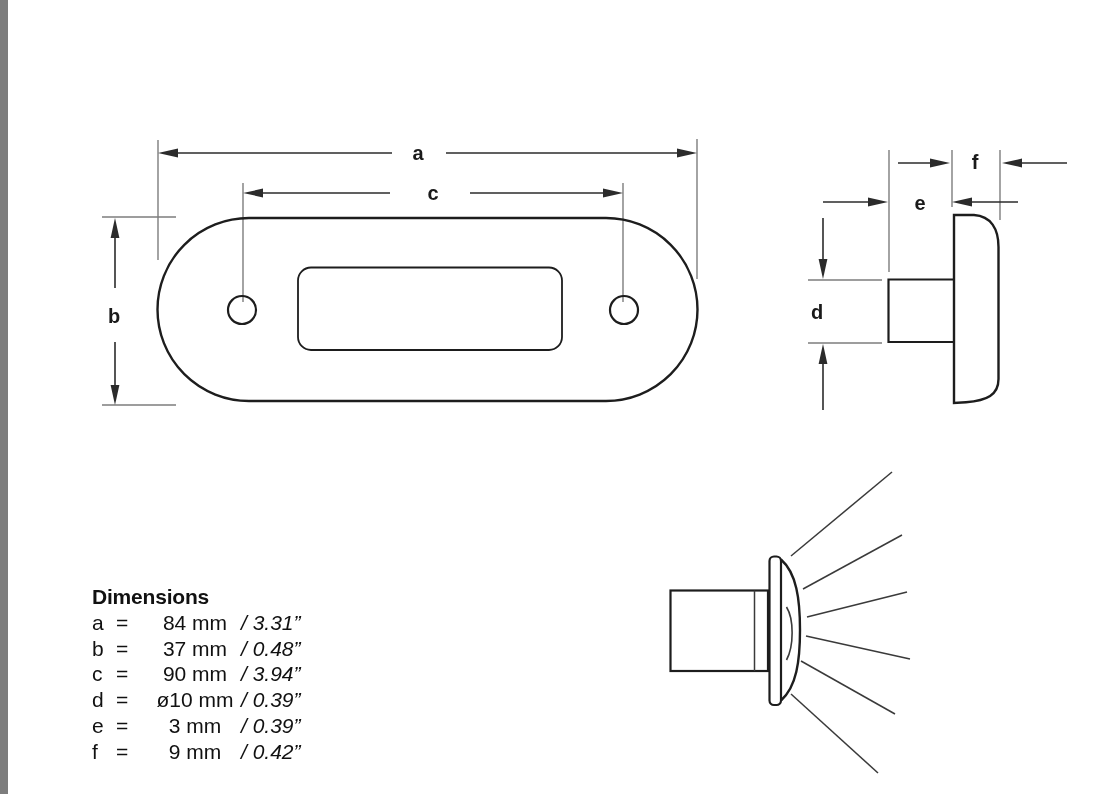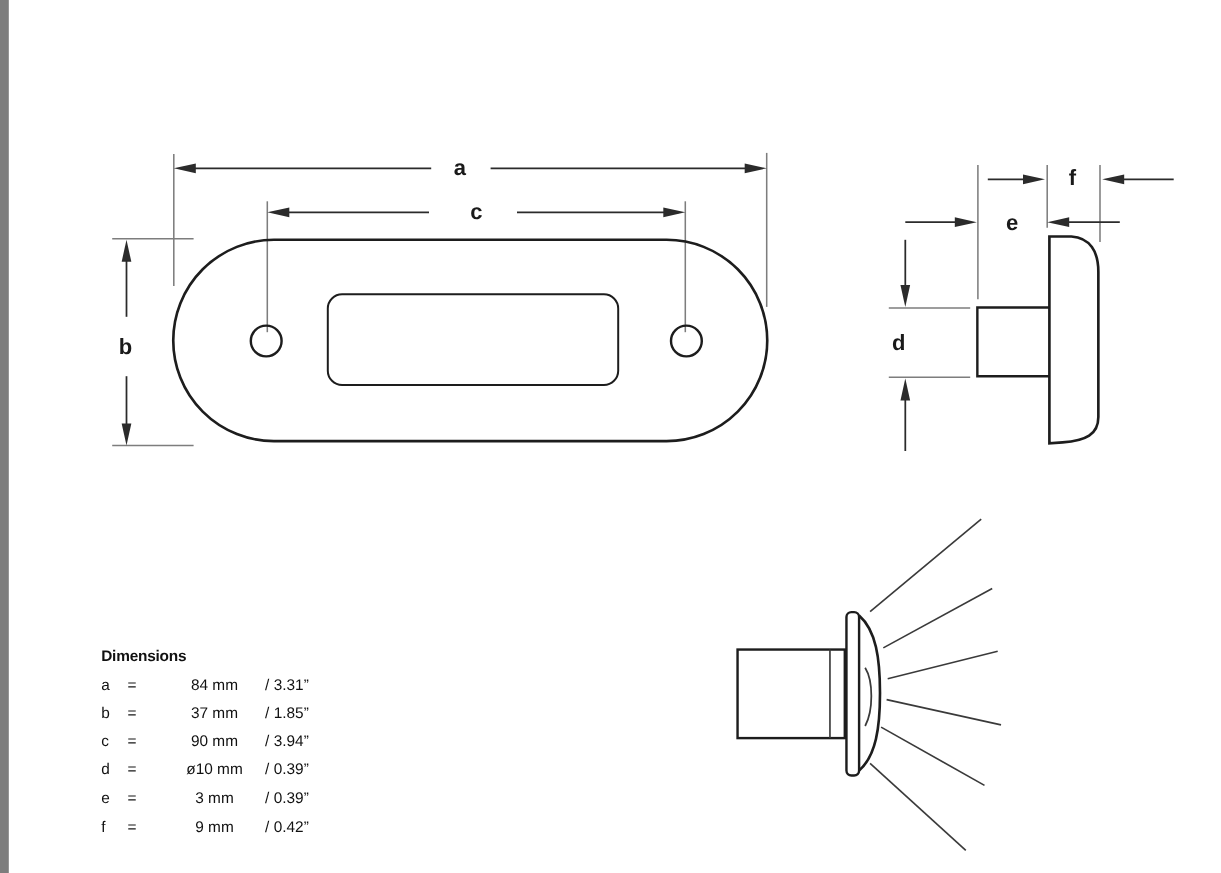--- a/index.html
+++ b/index.html
@@ -6,27 +6,27 @@
   .canvas{
     position:relative;width:1110px;height:794px;background:#ffffff;overflow:hidden;
     font-family:"Liberation Sans", sans-serif;color:#1a1a1a;
   }
   .edge-bar{position:absolute;left:0;top:0;width:8px;height:794px;background:#7d7d7d;}
   svg.drawing{position:absolute;left:0;top:0;}
   .dim-label{
     position:absolute;transform:translate(-50%,-50%);
     font-size:20px;font-weight:bold;line-height:1;color:#1a1a1a;white-space:nowrap;
   }
-  .dims{position:absolute;left:92px;top:584px;font-size:14px;line-height:25.8px;color:#111;}
+  .dims{position:absolute;left:92px;top:584px;font-size:21px;line-height:25.8px;color:#111;}
   .dims .title{font-weight:bold;letter-spacing:-0.2px;}
   .dims .row{display:flex;}
   .dims .sym{width:24px;}
   .dims .eq{width:33px;}
   .dims .metric{width:92px;text-align:center;}
-  .dims .imperial{flex:1;white-space:nowrap;}
+  .dims .imperial{flex:1;white-space:nowrap;font-style:italic;}
 </style>
 </head>
 <body>
 
 <div class="canvas">
 
   <div class="edge-bar"></div>
 
   <svg class="drawing" width="1110" height="794" viewBox="0 0 1110 794">
 
@@ -129,21 +129,21 @@
     <div class="row">
       <span class="sym">a</span>
       <span class="eq">=</span>
       <span class="metric">84 mm</span>
       <span class="imperial">/ 3.31”</span>
     </div>
     <div class="row">
       <span class="sym">b</span>
       <span class="eq">=</span>
       <span class="metric">37 mm</span>
-      <span class="imperial">/ 1.85”</span>
+      <span class="imperial">/ 0.48”</span>
     </div>
     <div class="row">
       <span class="sym">c</span>
       <span class="eq">=</span>
       <span class="metric">90 mm</span>
       <span class="imperial">/ 3.94”</span>
     </div>
     <div class="row">
       <span class="sym">d</span>
       <span class="eq">=</span>

